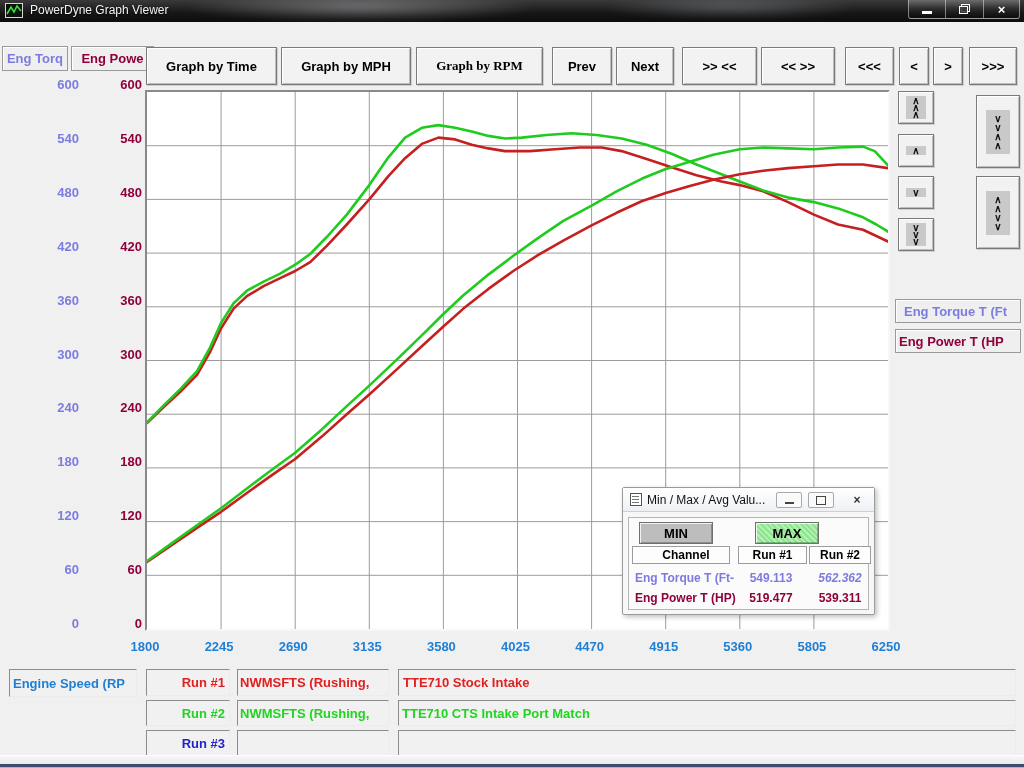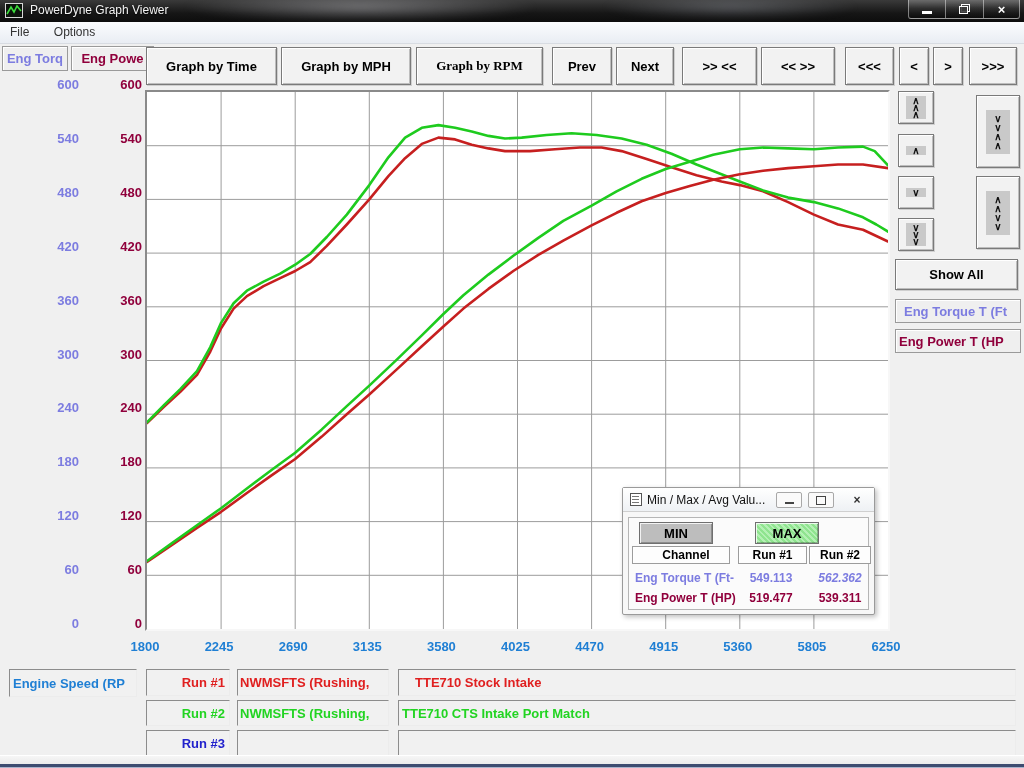--- a/index.html
+++ b/index.html
@@ -99,24 +99,20 @@
         <div class="glyph-min"></div>
       </div>
     <div class="win-btn res">
         <div class="glyph-restore"></div>
       </div>
     <div class="win-btn cls">
         <span class="glyph-close">×</span>
       </div>
   </div>
 
-  <div class="menubar">
-    <span class="menu-item">File</span>
-    <span class="menu-item">Options</span>
-  </div>
 
   <div class="flatpanel" style="left:2px;top:46px;width:66px;height:25px;color:#7c7ce0;">Eng Torq</div>
   <div class="flatpanel" style="left:71px;top:46px;width:83px;height:25px;color:#90003c;">Eng Powe</div>
 
   <div class="btn3d" style="left:146px;top:47px;width:131px;height:38px;">Graph by Time</div>
   <div class="btn3d" style="left:281px;top:47px;width:130px;height:38px;">Graph by MPH</div>
   <div class="btn3d" style="left:416px;top:47px;width:127px;height:38px;font-family:Liberation Serif, serif;">Graph by RPM</div>
   <div class="btn3d" style="left:552px;top:47px;width:60px;height:38px;">Prev</div>
   <div class="btn3d" style="left:616px;top:47px;width:58px;height:38px;">Next</div>
   <div class="btn3d" style="left:682px;top:47px;width:75px;height:38px;">&gt;&gt; &lt;&lt;</div>
@@ -226,21 +222,20 @@
   </div>
   <div class="btn3d" style="left:976px;top:176px;width:44px;height:73px;">
     <div class="spin-pad" style="padding:4px 8px;">
         <span class="chev tall">∧
 ∧
 ∨
 ∨</span>
       </div>
   </div>
 
-  <div class="btn3d" style="left:895px;top:259px;width:123px;height:31px;font-weight:bold;">Show All</div>
 
   <div class="flatpanel" style="left:895px;top:299px;width:126px;height:24px;color:#7c7ce0;justify-content:flex-start;padding-left:8px;">Eng Torque T (Ft</div>
   <div class="flatpanel" style="left:895px;top:329px;width:126px;height:24px;color:#90003c;justify-content:flex-start;padding-left:3px;">Eng Power T (HP</div>
 
   <div id="mmwin">
     <div class="mm-title">
       <div class="mm-doc-icon"></div>
       <span class="mm-title-text">Min / Max / Avg Valu...</span>
       <div class="mm-ctl" style="left:153px;">
           <div class="bar"></div>
@@ -263,21 +258,21 @@
     <span class="mm-val" style="left:184px;top:83px;color:#7c7ce0;font-style:italic;">562.362</span>
     <span class="mm-row-label" style="left:12px;top:103px;color:#90003c;">Eng Power T (HP)</span>
     <span class="mm-val" style="left:115px;top:103px;color:#90003c;">519.477</span>
     <span class="mm-val" style="left:184px;top:103px;color:#90003c;">539.311</span>
   </div>
 
   <div class="sunken" style="left:9px;top:669px;width:128px;height:28px;padding-left:3px;color:#1f7fd4;font-weight:bold;font-size:13px;">Engine Speed (RP</div>
 
   <div class="sunken" style="left:146px;top:669px;width:84px;height:27px;justify-content:flex-end;padding-right:4px;color:#e02020;font-weight:bold;font-size:13px;">Run #1</div>
   <div class="sunken" style="left:237px;top:669px;width:152px;height:27px;padding-left:2px;color:#e02020;font-weight:bold;font-size:13px;">NWMSFTS (Rushing,</div>
-  <div class="sunken" style="left:398px;top:669px;width:618px;height:27px;padding-left:16px;color:#e02020;font-weight:bold;font-size:13px;">TTE710 Stock Intake</div>
+  <div class="sunken" style="left:398px;top:669px;width:618px;height:27px;padding-left:4px;color:#e02020;font-weight:bold;font-size:13px;">TTE710 Stock Intake</div>
 
   <div class="sunken" style="left:146px;top:700px;width:84px;height:26px;justify-content:flex-end;padding-right:4px;color:#22d422;font-weight:bold;font-size:13px;">Run #2</div>
   <div class="sunken" style="left:237px;top:700px;width:152px;height:26px;padding-left:2px;color:#22d422;font-weight:bold;font-size:13px;">NWMSFTS (Rushing,</div>
   <div class="sunken" style="left:398px;top:700px;width:618px;height:26px;padding-left:3px;color:#22d422;font-weight:bold;font-size:13px;">TTE710 CTS Intake Port Match</div>
 
   <div class="sunken" style="left:146px;top:730px;width:84px;height:27px;justify-content:flex-end;padding-right:4px;color:#2222cc;font-weight:bold;font-size:13px;">Run #3</div>
   <div class="sunken" style="left:237px;top:730px;width:152px;height:27px;"></div>
   <div class="sunken" style="left:398px;top:730px;width:618px;height:27px;"></div>
 
 

